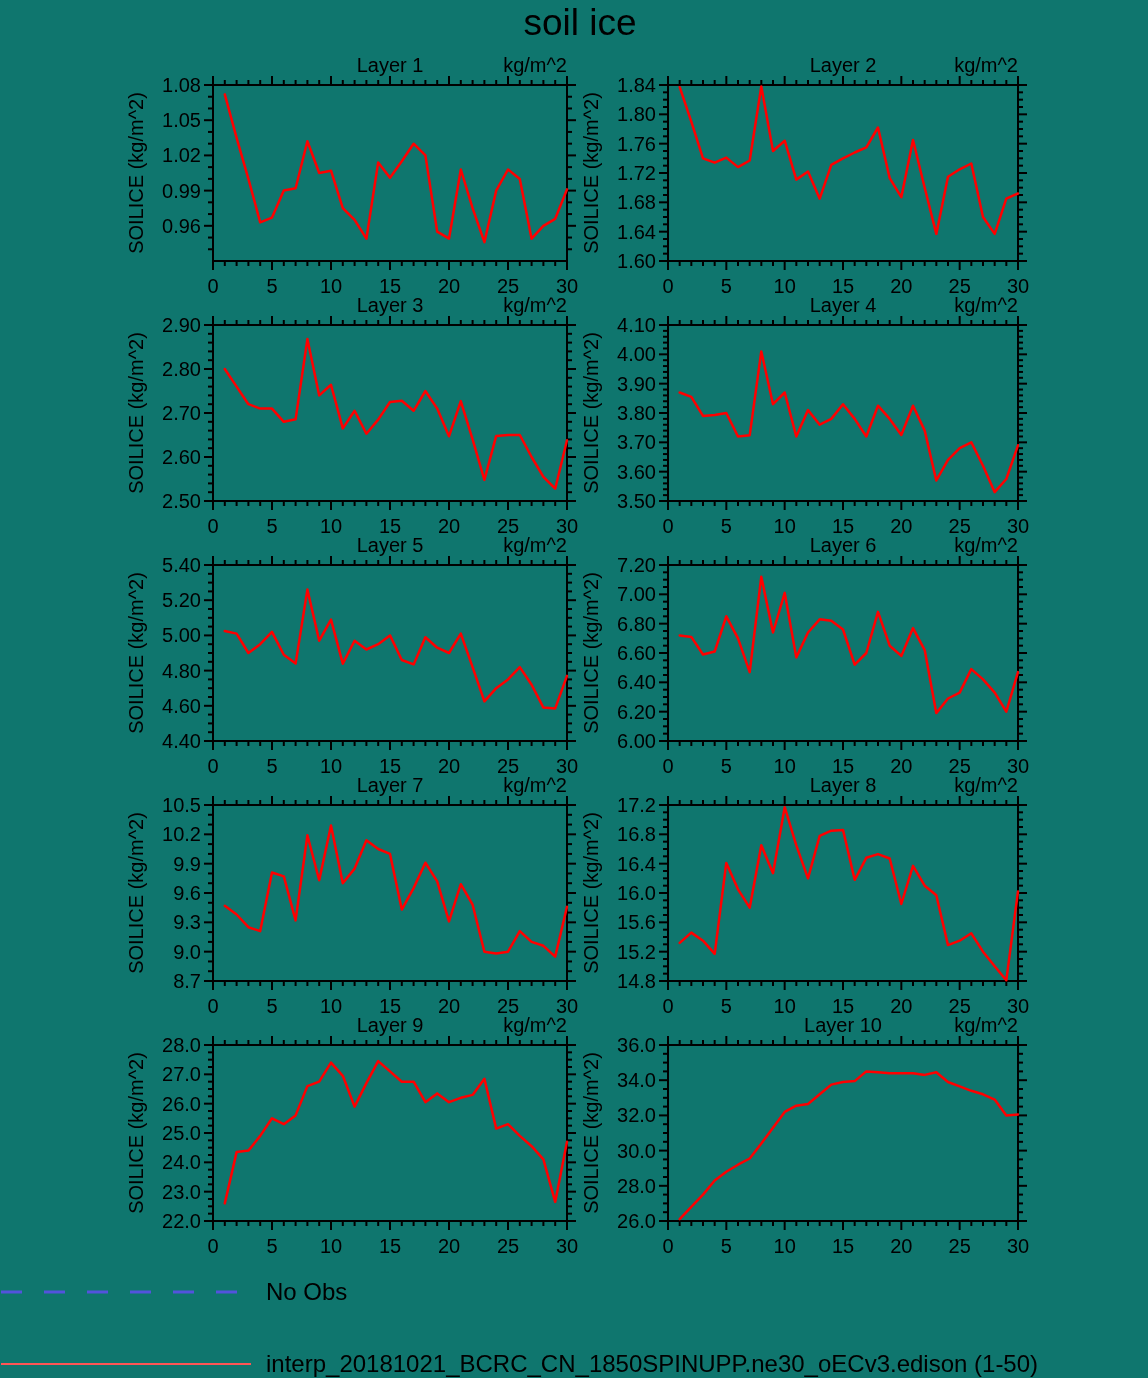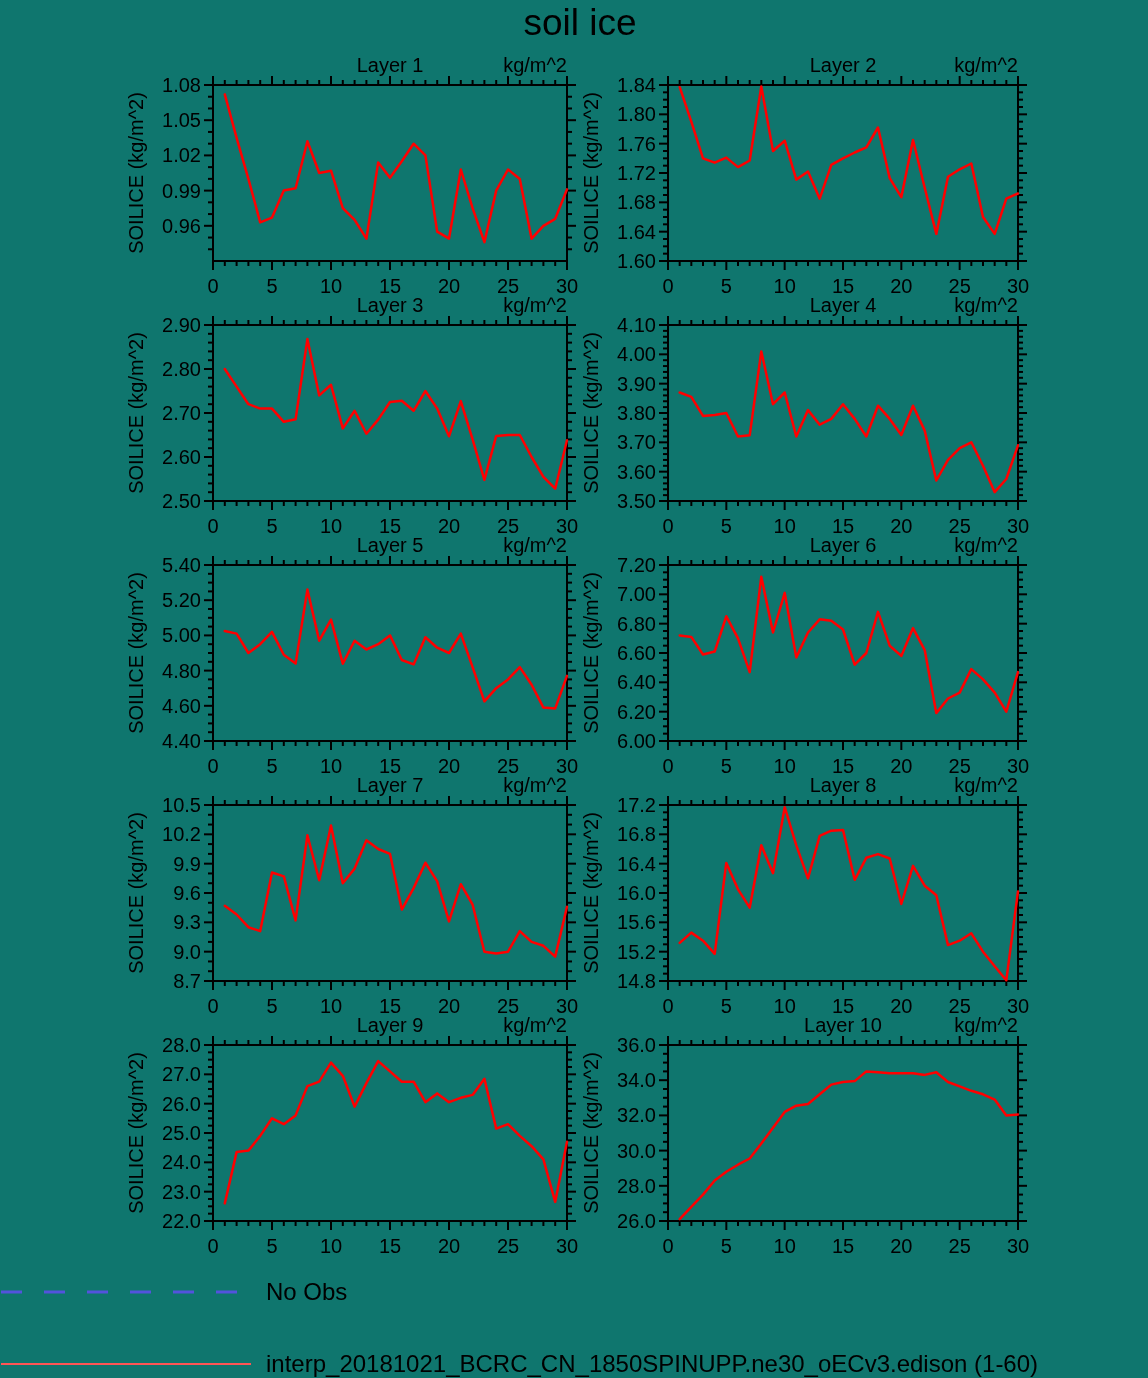--- a/index.html
+++ b/index.html
@@ -1329,15 +1329,15 @@
     <svg width="252" height="10">
       <line x1="1" y1="5" x2="251" y2="5" class="blue-dash"></line>
     </svg>
     <span class="legend-label">No Obs</span>
   </div>
 
   <div class="legend-row" style="top:1351px;">
     <svg width="252" height="10">
       <line x1="1" y1="5" x2="251" y2="5" class="red-solid"></line>
     </svg>
-    <span class="legend-label">interp_20181021_BCRC_CN_1850SPINUPP.ne30_oECv3.edison (1-60)</span>
+    <span class="legend-label">interp_20181021_BCRC_CN_1850SPINUPP.ne30_oECv3.edison (1-50)</span>
   </div>
 </div>
 
 </body></html>

